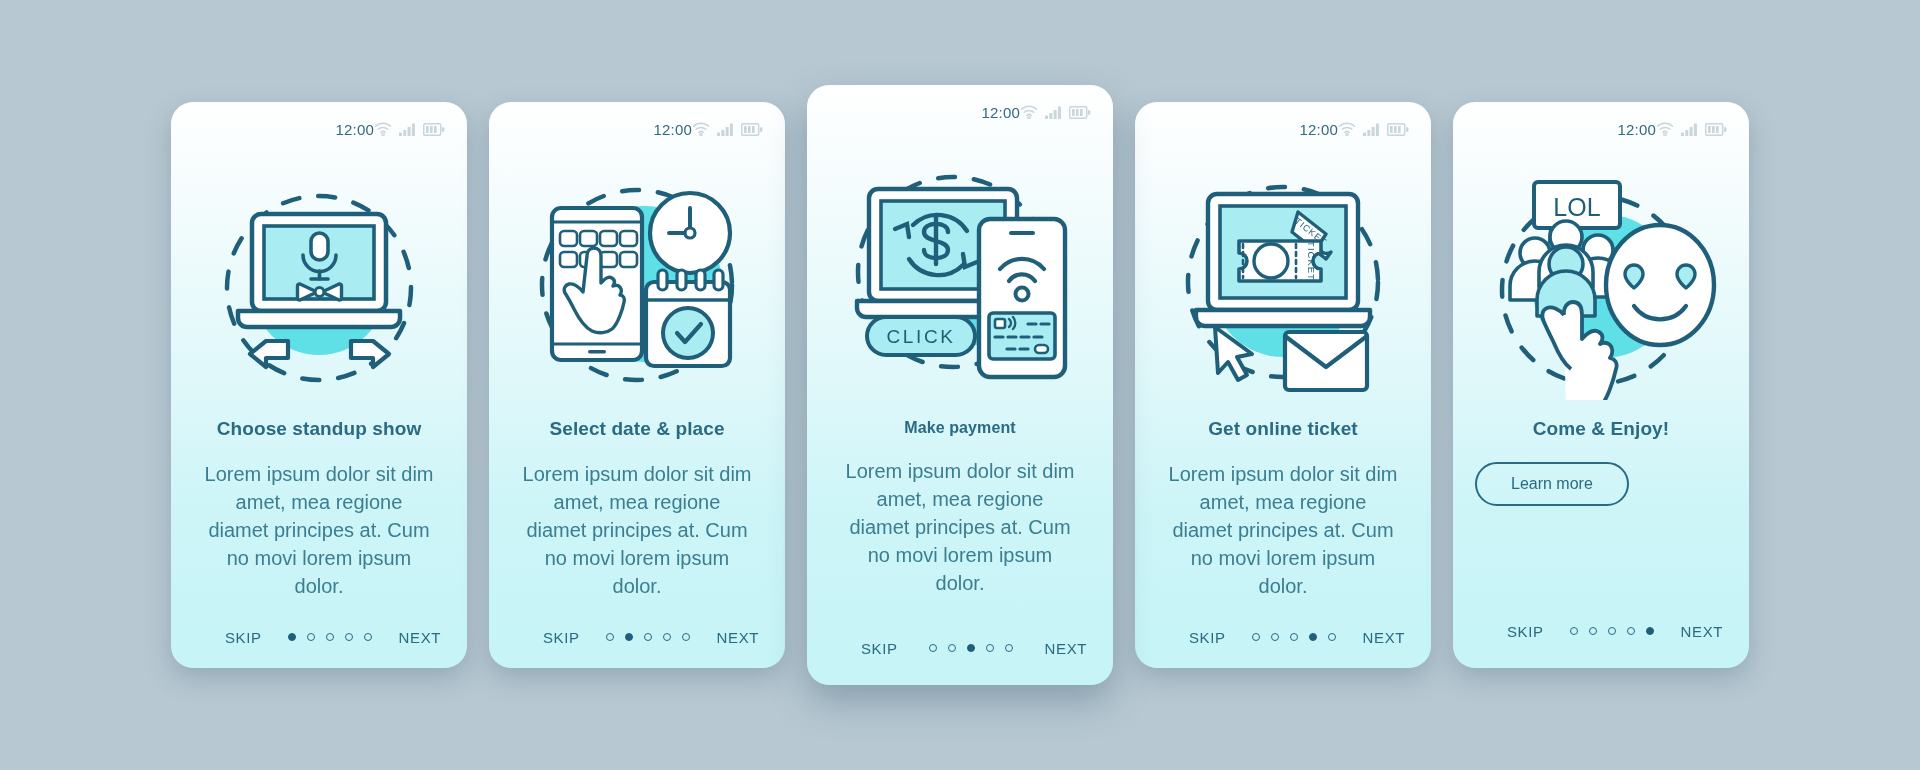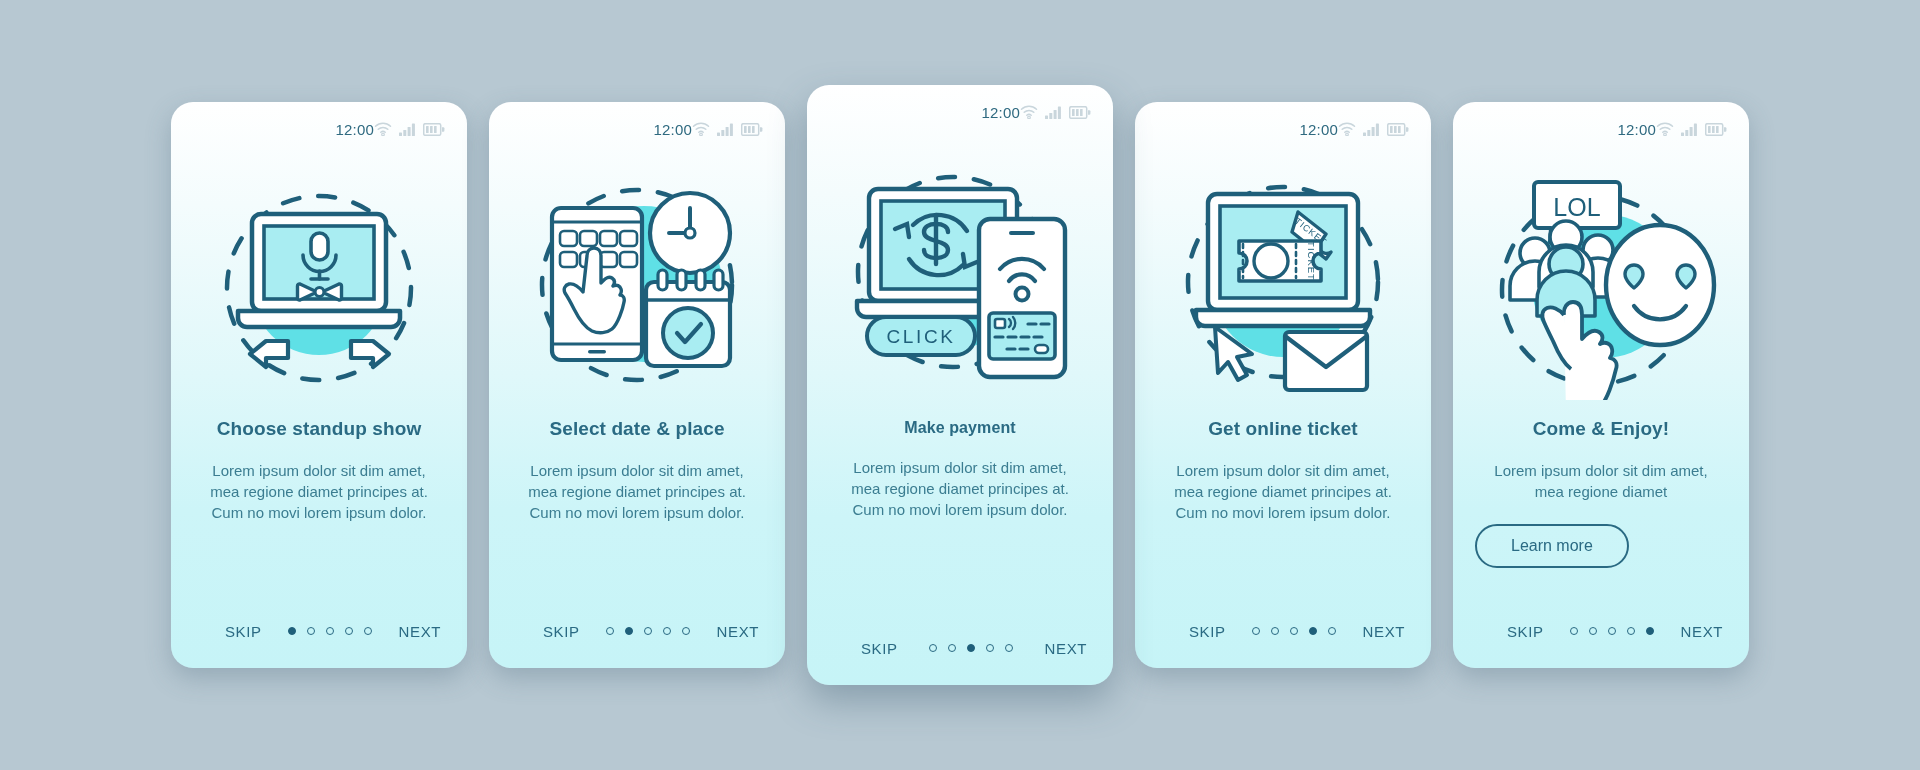--- a/index.html
+++ b/index.html
@@ -51,21 +51,21 @@
   .phone.tall .art{height:286px;}
   .art svg{display:block;}
   
   .copy{flex:1 1 auto;padding:0 22px;box-sizing:border-box;text-align:center;}
   .title{
     font-size:19px;color:#2a6a83;font-weight:600;
     margin:4px 0 20px 0;letter-spacing:.1px;
   }
   .phone.tall .title{font-size:16px;}
   .body-text{
-    font-size:15px;line-height:21px;color:#3b7d91;
+    font-size:20px;line-height:28px;color:#3b7d91;
     margin:0 auto;max-width:232px;
   }
   .learn-wrap{margin-top:22px;display:flex;justify-content:flex-start;}
   .learn{
     border:2px solid #2a6a83;border-radius:24px;
     padding:11px 34px;font-size:16px;color:#2a6a83;
     background:transparent;cursor:pointer;
     font-family:"Liberation Sans", sans-serif;
   }
   
@@ -484,21 +484,20 @@
         </g>
         <g fill="#ffffff" stroke="#1f5f7a" stroke-width="3.8" stroke-linejoin="round">
           <path d="M88 155c-1-7 3-13 9-13s9 5 9 13v24c6-7 12-10 17-7s4 8 1 12c6-3 11 0 12 5s-2 9-2 9c5 1 8 5 6 11-2 9-9 34-19 41-8 6-20 7-31 3"></path>
           <path d="M88 155c-5-6-12-9-17-7s-6 8-3 14c3 7 6 13 9 19 5 12 10 22 18 28"></path>
         </g>
       </svg>
     </div>
 
     <div class="copy">
       <div class="title">Come &amp; Enjoy!</div>
-      <p class="body-text">Lorem ipsum dolor sit dim amet, mea regione diamet</p>
       <div class="learn-wrap">
         <button class="learn">Learn more</button>
       </div>
     </div>
 
     <div class="nav">
       <div class="nav-label">SKIP</div>
       <div class="dots">
         <span class="dot"></span>
         <span class="dot"></span>

